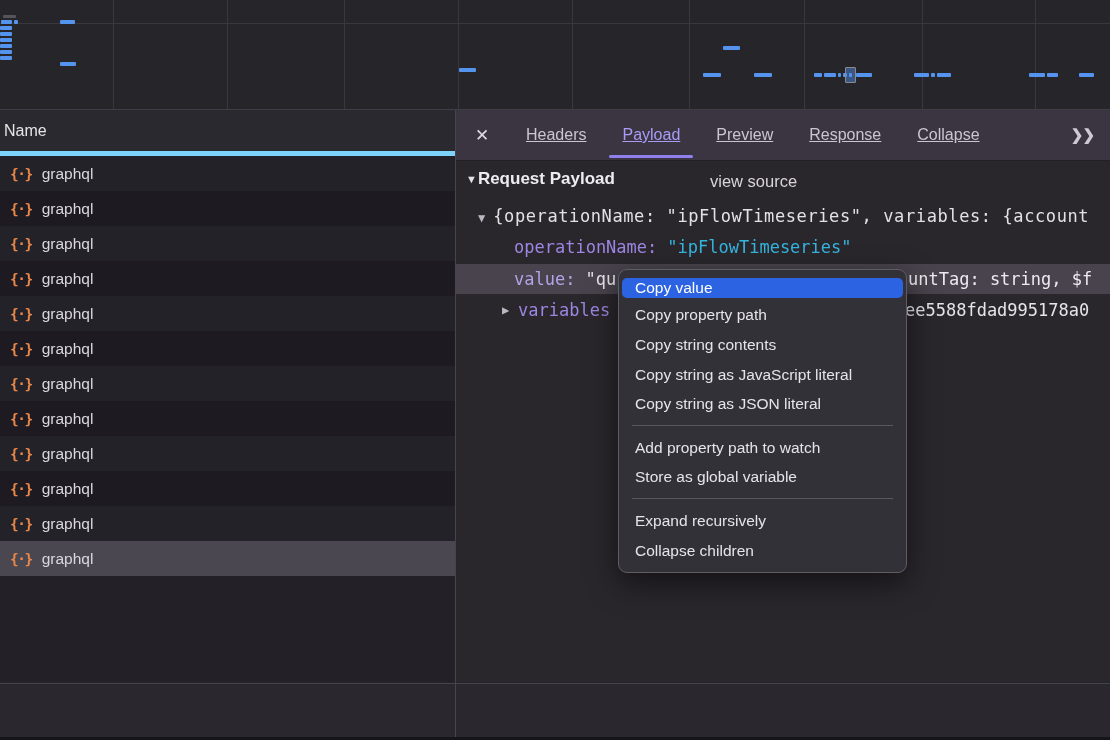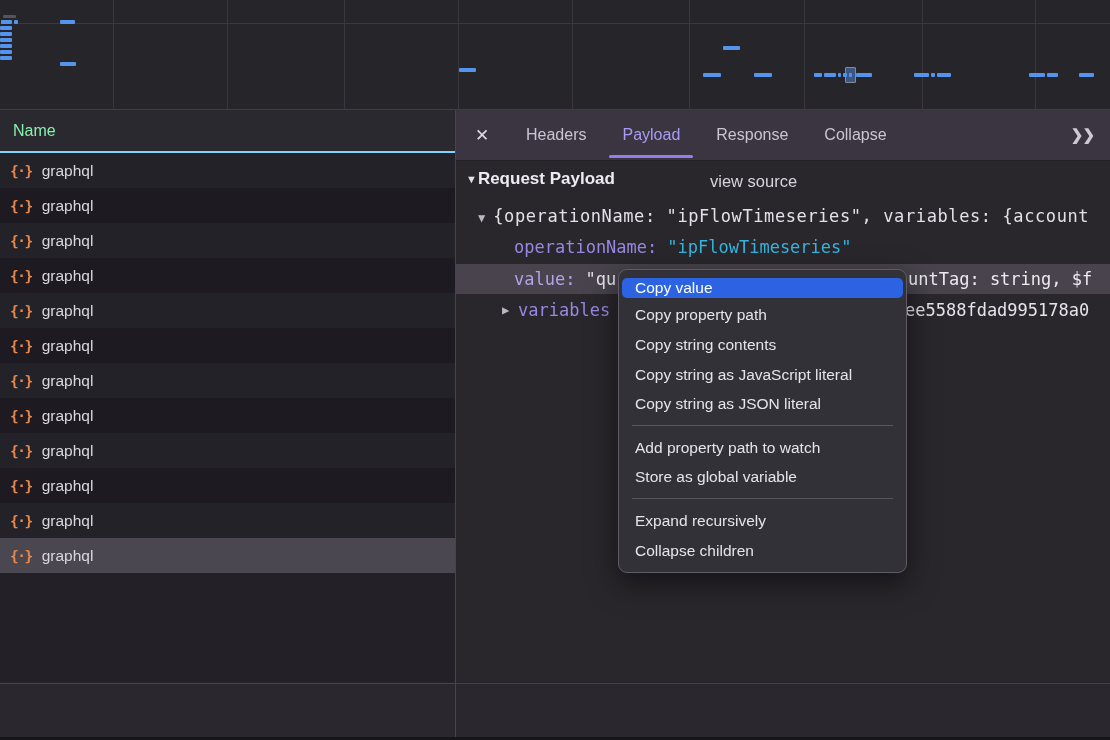--- a/index.html
+++ b/index.html
@@ -13,32 +13,32 @@
   .tbar{position:absolute;border-radius:1px;background:#5493ee;}
   .tbar.gray{background:#55545a;}
   .tmarker{position:absolute;border:1px solid #8a8890;background:rgba(84,147,238,.45);border-radius:1px;}
 
   
   .main{position:absolute;left:0;top:110px;width:1110px;height:572px;}
   .vdivider{position:absolute;left:455px;top:110px;width:1px;height:627px;background:#47454c;z-index:5;}
 
   
   .left-panel{position:absolute;left:0;top:0;width:455px;height:572px;background:#232127;overflow:hidden;}
-  .name-header{height:41px;background:#2b2930;border-bottom:2px solid #7dd3fc;display:flex;align-items:center;padding-left:13px;font-size:16px;color:#86efac;}
+  .name-header{height:41px;background:#2b2930;border-bottom:5px solid #7dd3fc;display:flex;align-items:center;padding-left:4px;font-size:16px;color:#e5e5e5;}
   .req-row{height:35px;display:flex;align-items:center;padding-left:10px;font-size:15.5px;color:#dad7de;}
   .req-row.odd{background:#242229;}
   .req-row.even{background:#1d1b21;}
   .req-row.selected{background:#4b4750;}
   .jicon{font-family:"DejaVu Sans Mono",monospace;font-weight:bold;color:#e8874a;font-size:14.5px;letter-spacing:-1.5px;margin-right:10px;}
 
   
   .right-panel{position:absolute;left:456px;top:0;width:654px;height:572px;background:#2a272c;overflow:hidden;}
   .tabbar{height:50px;background:#3b3542;display:flex;align-items:center;border-bottom:1px solid #221f27;}
   .closebtn{width:52px;text-align:center;color:#ddd8e2;font-size:17px;flex:0 0 auto;}
-  .tab{position:relative;height:50px;display:flex;align-items:center;padding:0 15px;margin:0 3px;color:#cbc5d2;font-size:16px;white-space:nowrap;}
+  .tab{position:relative;height:50px;display:flex;align-items:center;padding:0 15px;margin:0 3px;color:#cbc5d2;font-size:16px;white-space:nowrap;text-decoration:underline;}
   .tab.active{color:#a89cf3;}
   .tab.active::after{content:"";position:absolute;left:2px;right:2px;bottom:2px;height:3px;border-radius:2px;background:#8f80ee;}
   .moretabs{margin-left:auto;margin-right:16px;color:#cfc9d5;font-size:15px;letter-spacing:-1px;font-weight:bold;}
 
   .content{position:relative;height:521px;font-family:"DejaVu Sans Mono",monospace;font-size:17px;color:#e3e1e7;overflow:hidden;}
   .ph{position:absolute;top:8px;left:10px;display:flex;align-items:center;font-family:"Liberation Sans",sans-serif;font-size:17px;font-weight:bold;color:#edebf1;}
   .ph .tri{font-size:11px;margin-right:1px;color:#e3e1e7;}
   .viewsource{position:absolute;top:11px;left:254px;font-family:"Liberation Sans",sans-serif;font-size:16.5px;color:#d8d4dc;}
   .tri-small{color:#bcb8c3;font-size:12px;}
   .l1{position:absolute;top:45px;left:22px;white-space:nowrap;letter-spacing:.6px;}
@@ -167,20 +167,21 @@
           </div>
         </div>
     </div>
 
     <div class="right-panel">
       <div class="tabbar">
         <div class="closebtn">✕</div>
         <div id="tabs" style="display:flex;align-items:center;height:50px;">
             <div class="tab">Headers</div>
             <div class="tab active">Payload</div>
+            <div class="tab">Preview</div>
             <div class="tab">Response</div>
             <div class="tab">Collapse</div>
           </div>
         <div class="moretabs">❯❯</div>
       </div>
 
       <div class="content">
         <div class="ph">
           <span class="tri">▼</span>
             <span>Request Payload</span>

